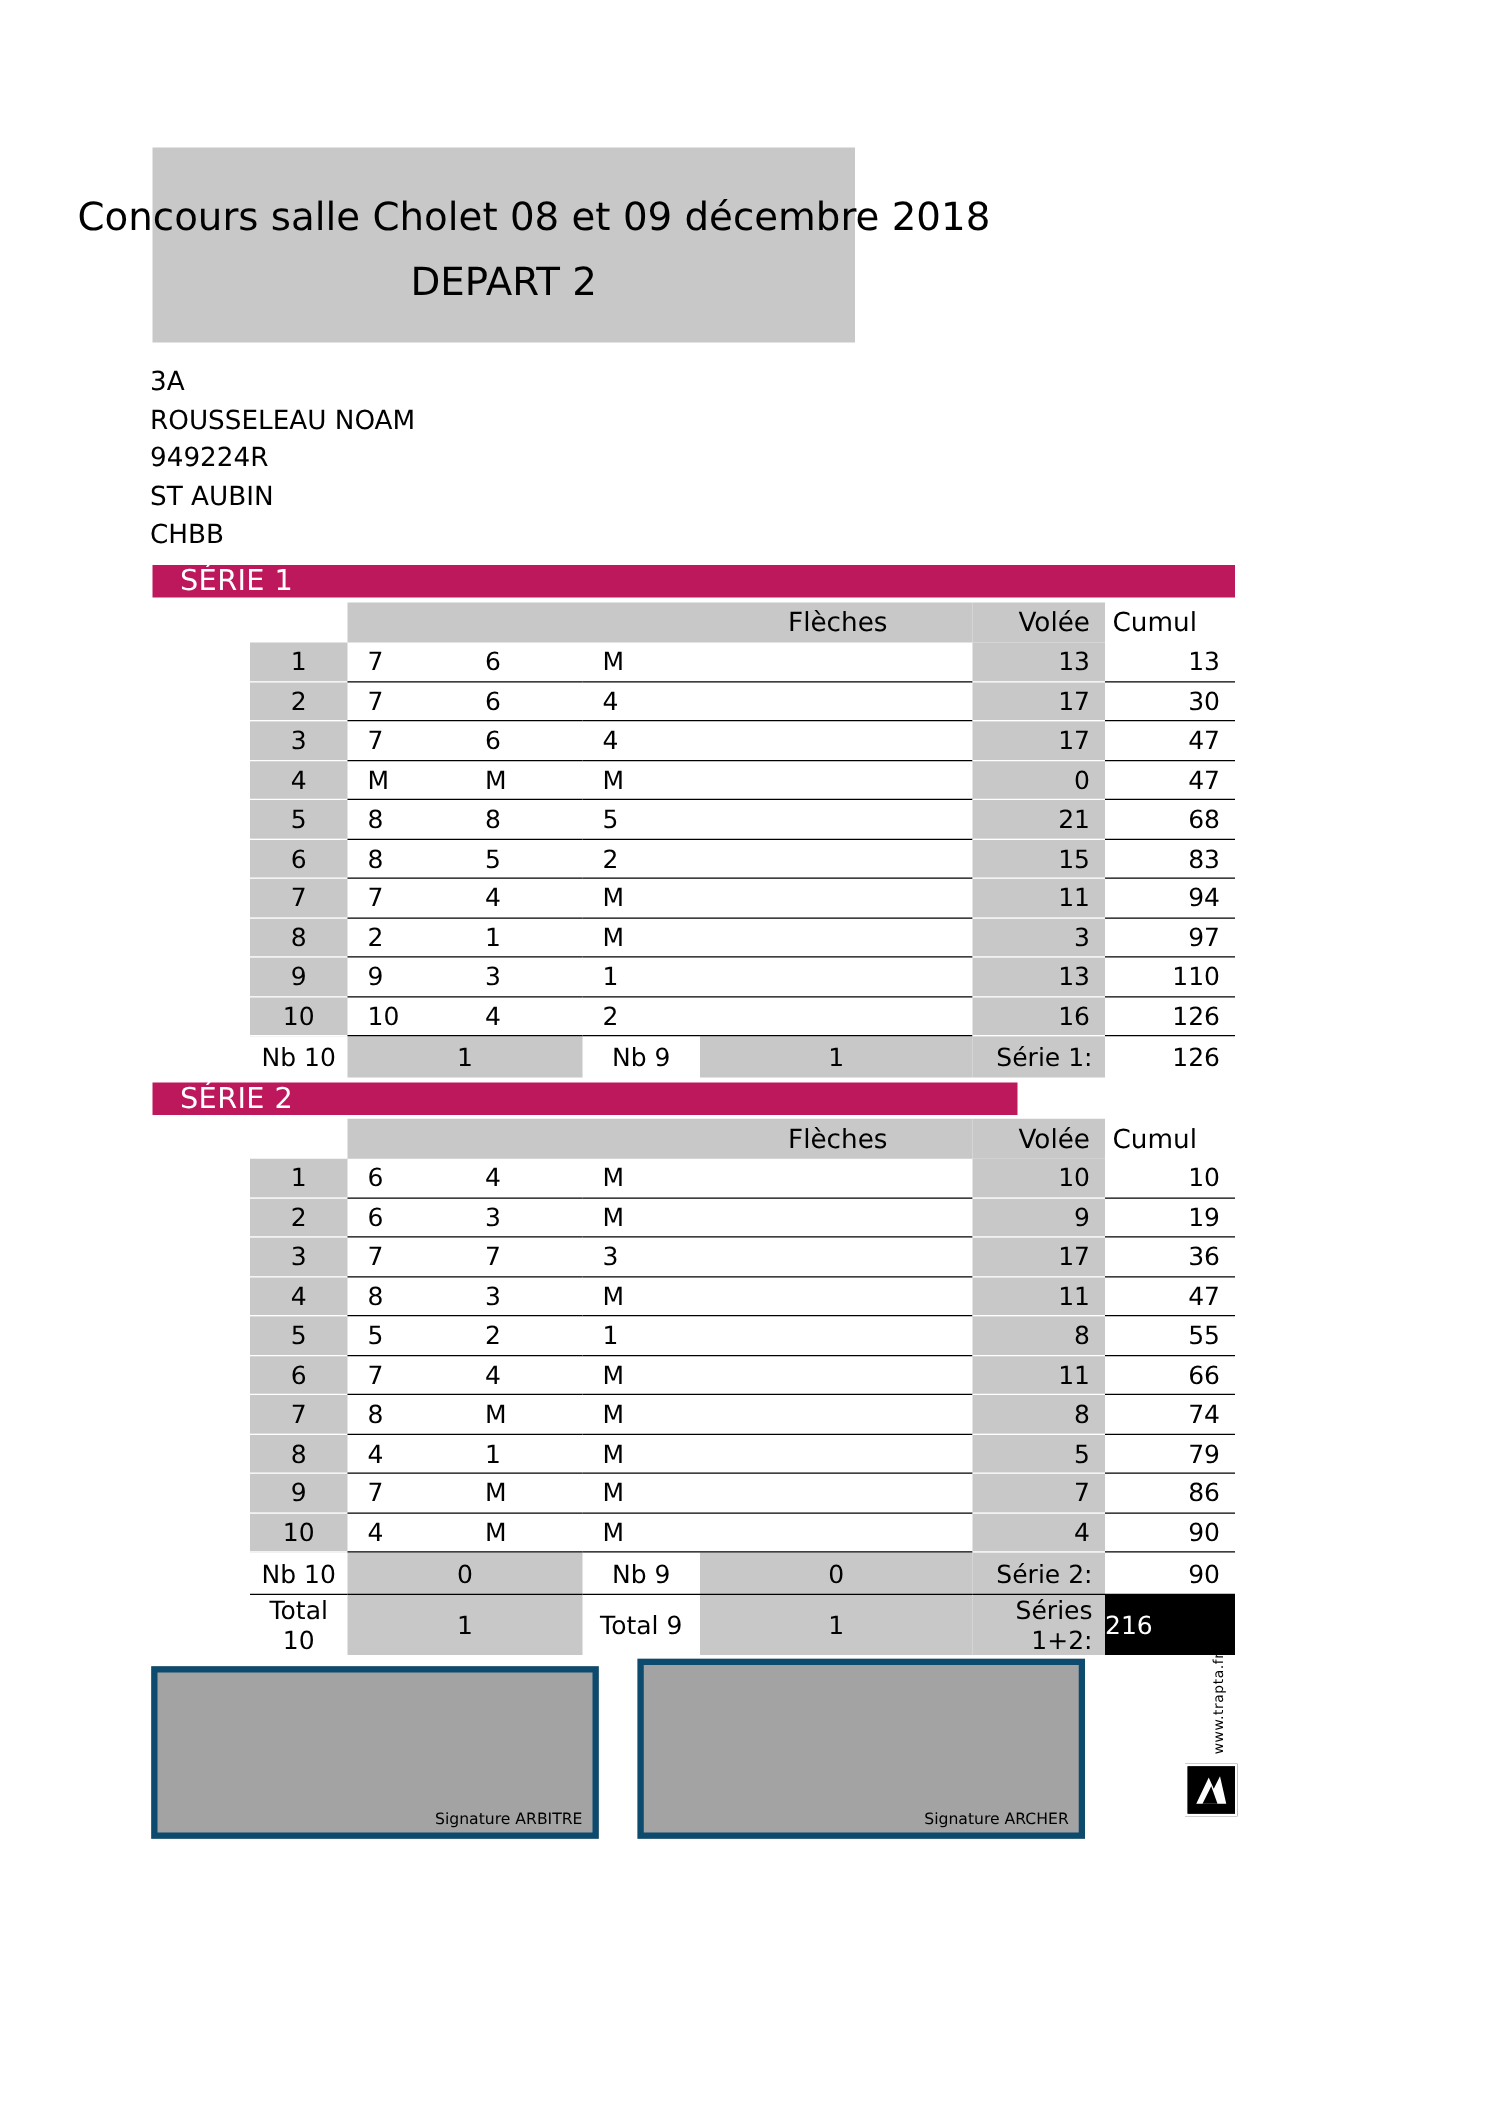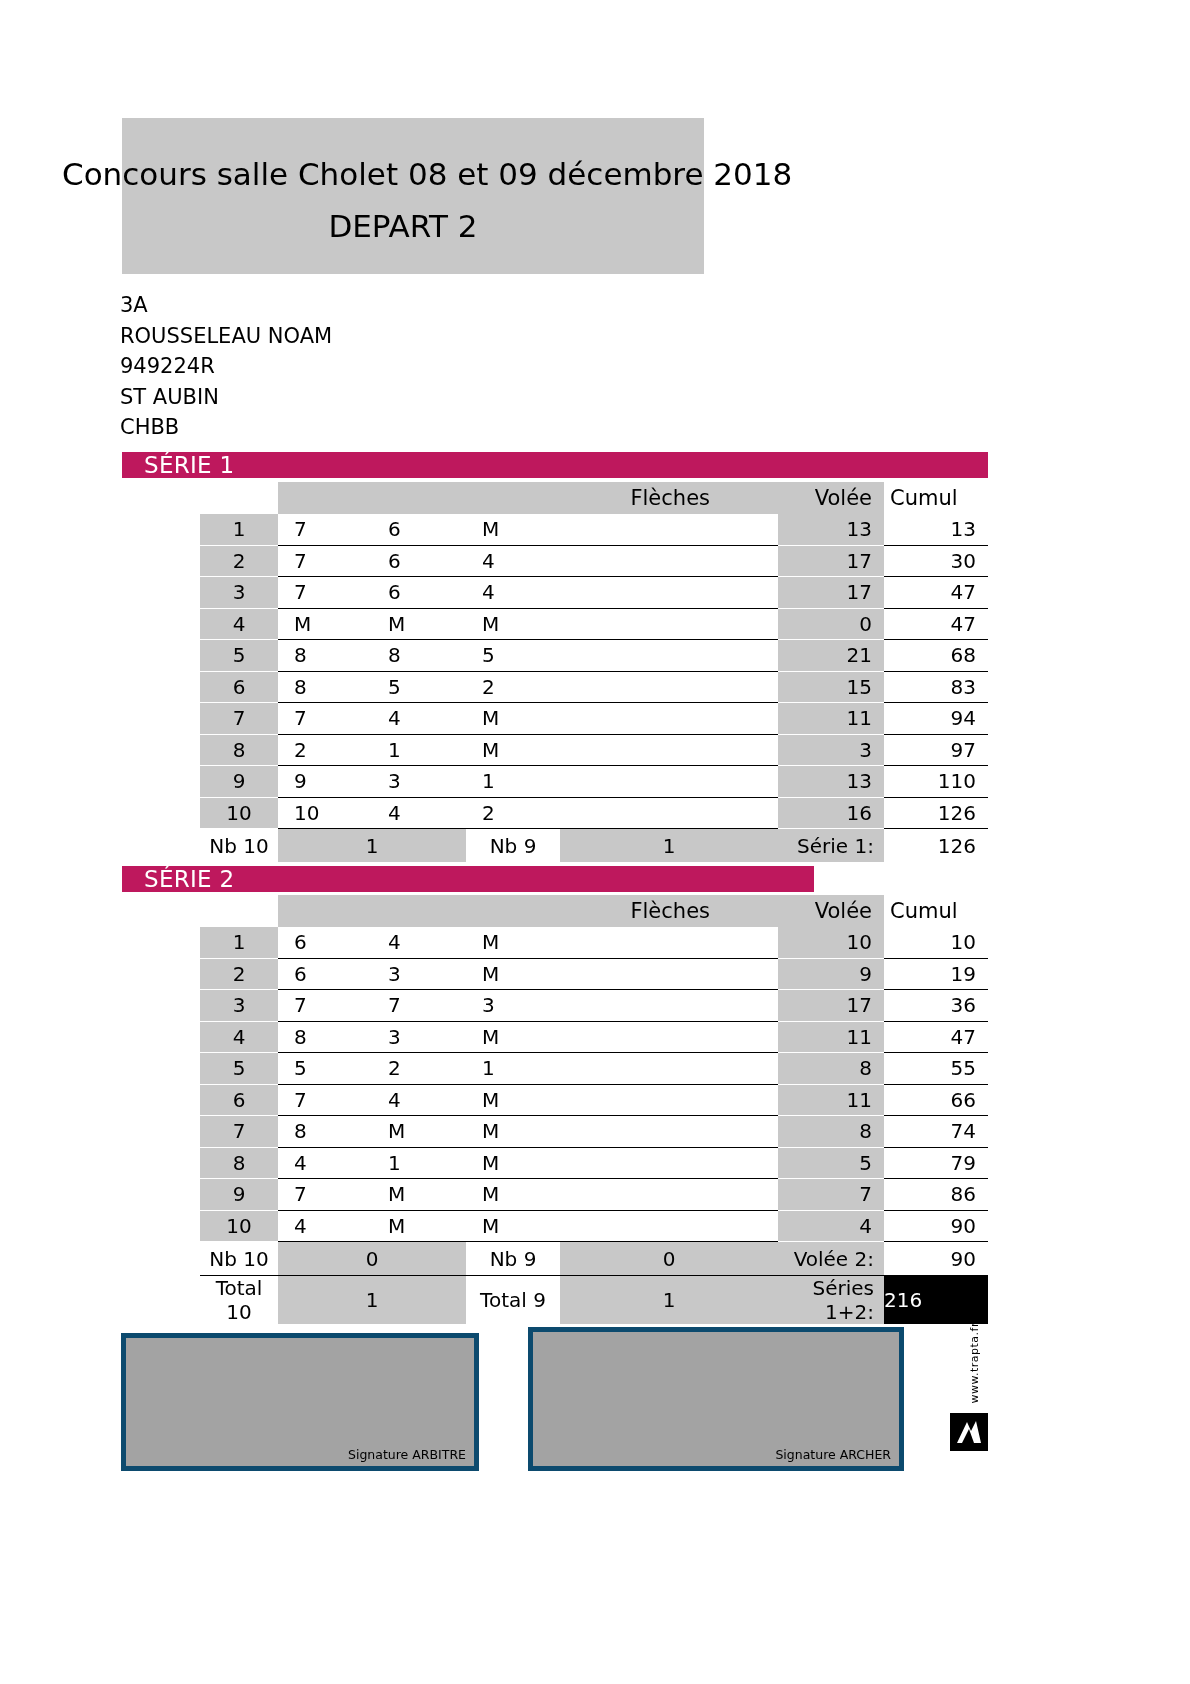--- a/index.html
+++ b/index.html
@@ -17,21 +17,20 @@
   }
 
   
   .title-banner {
     position: absolute;
     left: 122px;
     top: 118px;
     width: 562px;
     height: 156px;
     background: #c8c8c8;
-    padding-left: 20px;
   }
   .title-line1 {
     position: absolute;
     left: -60px;
     top: 38px;
     width: 700px;
     text-align: center;
     font-size: 31px;
     white-space: nowrap;
   }
@@ -426,39 +425,39 @@
     <td class="c-blank"></td>
     <td class="c-vol">4</td>
     <td class="c-cum">90</td>
   </tr>
 
   <tr class="frow">
     <td class="f-label">Nb 10</td>
     <td class="f-box" colspan="2">0</td>
     <td class="f-label">Nb 9</td>
     <td class="f-box">0</td>
-    <td class="f-right">Volée 2:</td>
+    <td class="f-right">Série 2:</td>
     <td class="f-total">90</td>
   </tr>
 
   <tr class="frow topline">
     <td class="f-label">Total 10</td>
     <td class="f-box" colspan="2">1</td>
     <td class="f-label">Total 9</td>
     <td class="f-box">1</td>
     <td class="f-right">Séries 1+2:</td>
     <td class="f-total-black">216</td>
   </tr>
 </tbody>
   </table>
 
 <div class="sig-box" style="left:121px; top:1333px; width:348px; height:128px;">
   <div class="sig-label">Signature ARBITRE</div>
 </div>
-<div class="sig-box" style="left:528px; top:1327px; width:348px; height:134px;padding-left:18px;">
+<div class="sig-box" style="left:510px; top:1327px; width:348px; height:134px;">
   <div class="sig-label">Signature ARCHER</div>
 </div>
 
 <div class="vertical-url">www.trapta.fr</div>
 
 <div class="logo">
   <svg width="38" height="38" viewBox="0 0 38 38" aria-hidden="true">
     <rect x="0" y="0" width="38" height="38" fill="#000000"></rect>
     <path d="M7 30 L17 9 L21 18 L26 8 L31 30 Z" fill="#ffffff"></path>
     <path d="M12 30 L19 16 L24 30 Z" fill="#000000"></path>

